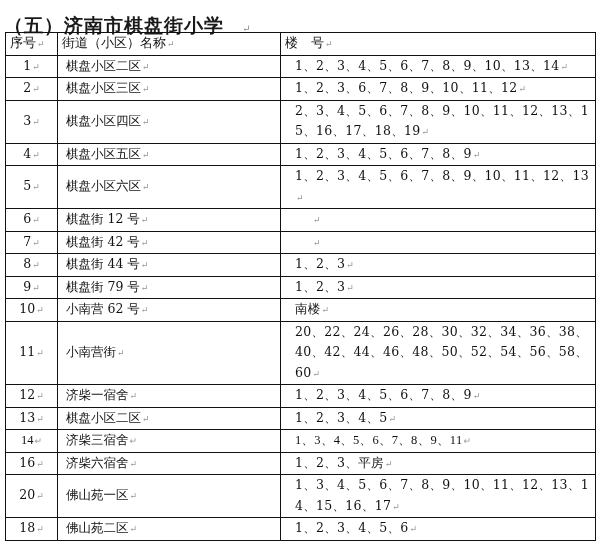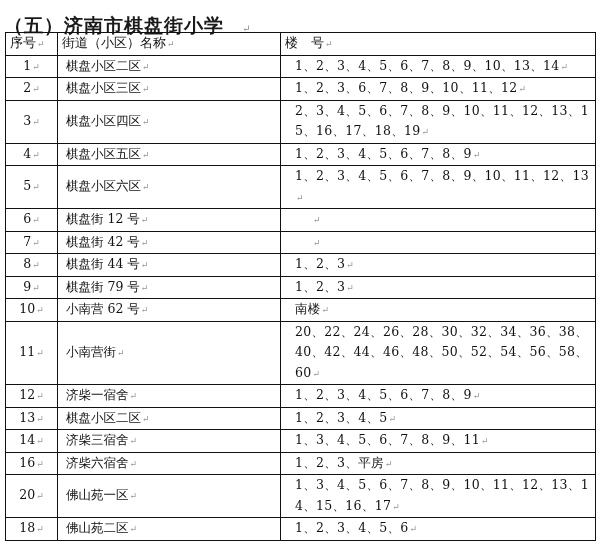--- a/index.html
+++ b/index.html
@@ -98,21 +98,21 @@
       <tr style="height: 22px; margin-top: 20px;">
         <td class="no"><span>12</span><span class="ret">↵</span></td>
         <td class="name"><span>济柴一宿舍</span><span class="ret">↵</span></td>
         <td class="bld"><span>1、2、3、4、5、6、7、8、9</span><span class="ret">↵</span></td>
       </tr>
       <tr style="height: 21px; margin-top: 40px;">
         <td class="no"><span>13</span><span class="ret">↵</span></td>
         <td class="name"><span>棋盘小区二区</span><span class="ret">↵</span></td>
         <td class="bld"><span>1、2、3、4、5</span><span class="ret">↵</span></td>
       </tr>
-      <tr style="height: 21px;">
+      <tr style="height: 21px; font-family: Liberation Serif, serif;">
         <td class="no"><span>14</span><span class="ret">↵</span></td>
         <td class="name"><span>济柴三宿舍</span><span class="ret">↵</span></td>
         <td class="bld"><span>1、3、4、5、6、7、8、9、11</span><span class="ret">↵</span></td>
       </tr>
       <tr style="height: 22px;">
         <td class="no"><span>16</span><span class="ret">↵</span></td>
         <td class="name"><span>济柴六宿舍</span><span class="ret">↵</span></td>
         <td class="bld"><span>1、2、3、平房</span><span class="ret">↵</span></td>
       </tr>
       <tr style="height: 42px;">

